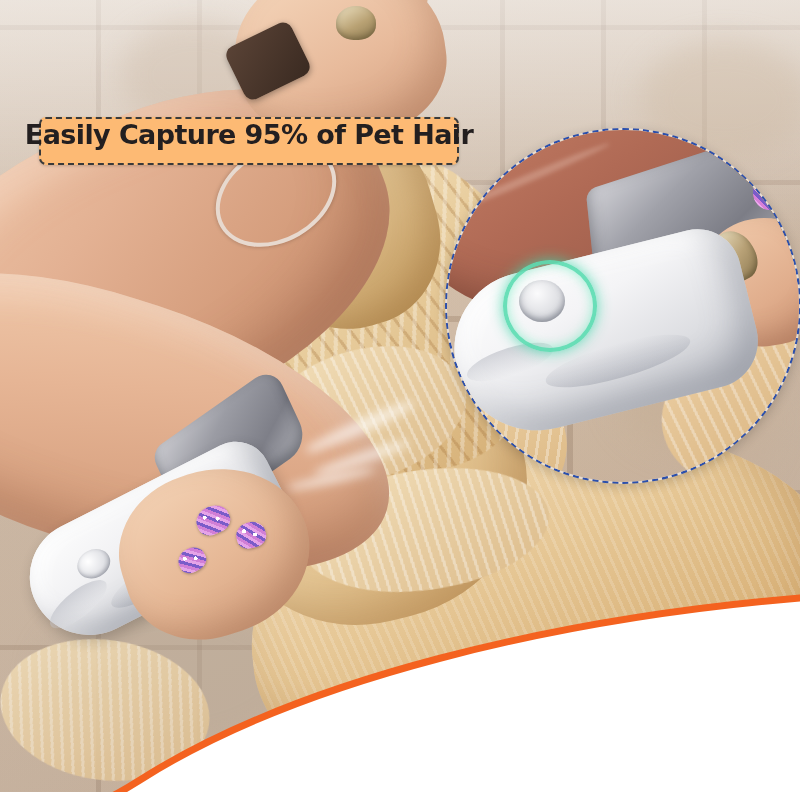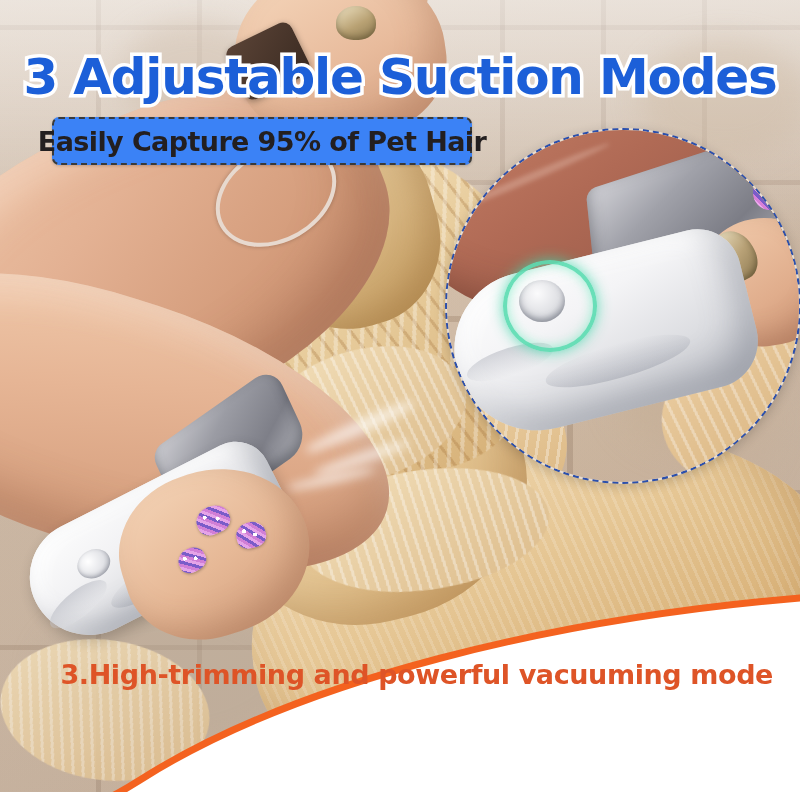--- a/index.html
+++ b/index.html
@@ -280,23 +280,23 @@
     position:absolute;left:0;top:48px;width:800px;text-align:center;
     font-size:50px;font-weight:bold;line-height:58px;
     font-family:"DejaVu Sans", sans-serif;
     letter-spacing:-1.2px;
     color:#1c5fd8;
     -webkit-text-stroke:7px #ffffff;
     paint-order:stroke fill;
     white-space:nowrap;
   }
   .subbox{
-    position:absolute;left:52px;top:117px;width:416px;height:44px;
-    background:#3b82f6;border:2px dashed #3a3a3a;border-radius:7px;
-    display:flex;align-items:center;justify-content:center;
+    position:absolute;left:39px;top:117px;width:416px;height:44px;
+    background:#fdba74;border:2px dashed #3a3a3a;border-radius:7px;
+    display:flex;align-items:flex-start;justify-content:center;
     box-shadow:0 1px 3px rgba(0,0,0,.18);
   }
   .subbox span{
     font-family:"DejaVu Sans", sans-serif;
     font-size:27px;font-weight:bold;color:#231f20;letter-spacing:-.6px;white-space:nowrap;
   }
   .modes{position:absolute;left:0;top:655px;width:773px;text-align:right;}
   .mode-line{
     font-family:"DejaVu Sans", sans-serif;
     font-size:27px;font-weight:bold;color:#de5427;
@@ -407,23 +407,21 @@
   </div>
 
   <div class="curve">
     <svg width="800" height="240" viewBox="0 0 800 240" preserveAspectRatio="none">
       <path d="M800,38 C560,58 300,118 140,220 C96,248 60,262 0,268 L0,240 L800,240 Z" fill="#ffffff"></path>
       <path d="M800,38 C560,58 300,118 140,220 C96,248 60,262 0,268" fill="none" stroke="#f4621f" stroke-width="7" stroke-linecap="round"></path>
       <rect x="0" y="232" width="800" height="12" fill="#ffffff"></rect>
     </svg>
   </div>
 
-  <div class="headline">3 Adjustable Suction Modes</div>
 
   <div class="subbox">
     <span>Easily Capture 95% of Pet Hair</span>
   </div>
 
   <div class="modes">
-    <div class="mode-line">3.High-trimming and powerful vacuuming mode</div>
   </div>
 
 </div>
 
 </body></html>

